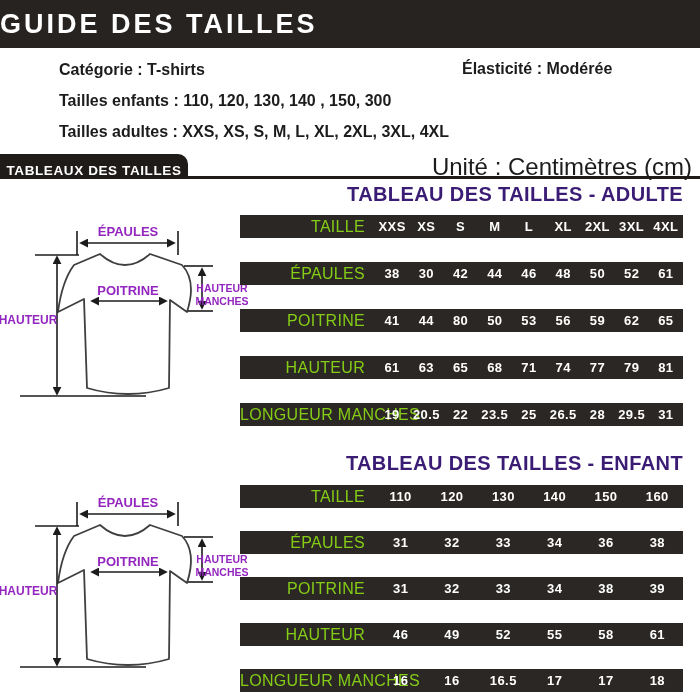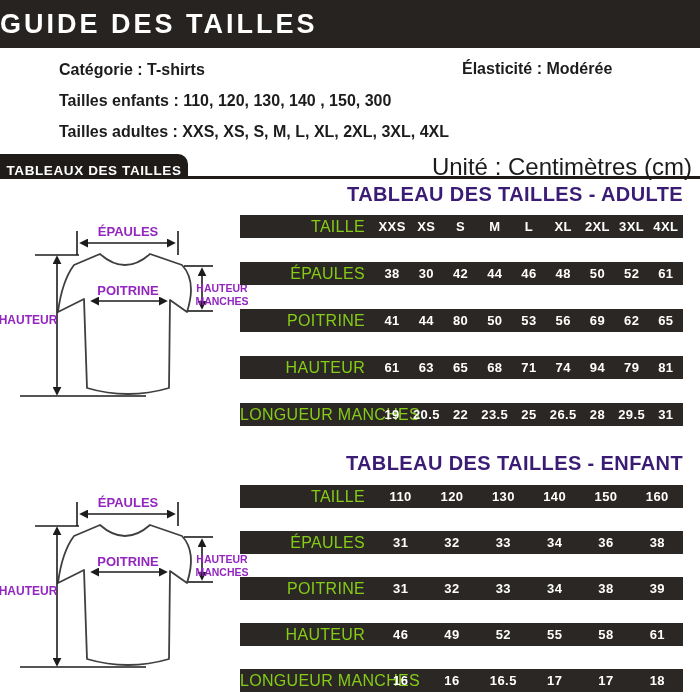--- a/index.html
+++ b/index.html
@@ -139,35 +139,35 @@
     </div>
     <div class="trow">
       <span class="tlabel">POITRINE</span>
       <span class="tcells">
         <span class="tcell">41</span>
         <span class="tcell">44</span>
         <span class="tcell">80</span>
         <span class="tcell">50</span>
         <span class="tcell">53</span>
         <span class="tcell">56</span>
-        <span class="tcell">69</span>
+        <span class="tcell">59</span>
         <span class="tcell">62</span>
         <span class="tcell">65</span>
       </span>
     </div>
     <div class="trow">
       <span class="tlabel">HAUTEUR</span>
       <span class="tcells">
         <span class="tcell">61</span>
         <span class="tcell">63</span>
         <span class="tcell">65</span>
         <span class="tcell">68</span>
         <span class="tcell">71</span>
         <span class="tcell">74</span>
-        <span class="tcell">94</span>
+        <span class="tcell">77</span>
         <span class="tcell">79</span>
         <span class="tcell">81</span>
       </span>
     </div>
     <div class="trow">
       <span class="tlabel">LONGUEUR MANCHES</span>
       <span class="tcells">
         <span class="tcell">19</span>
         <span class="tcell">20.5</span>
         <span class="tcell">22</span>

